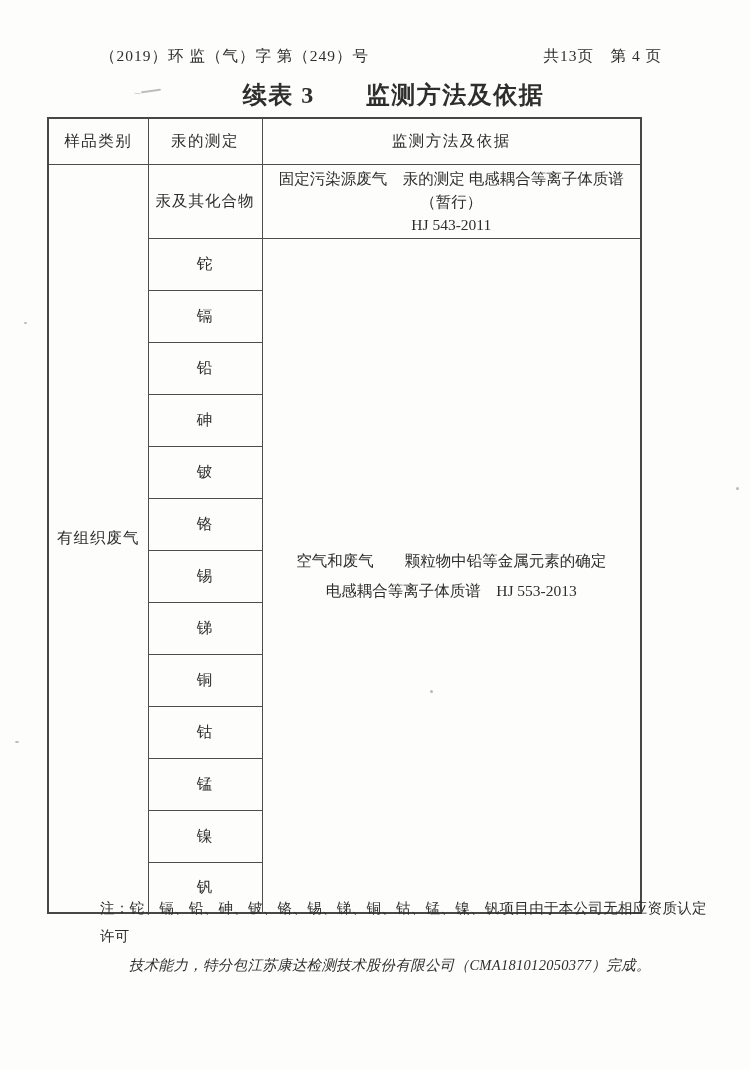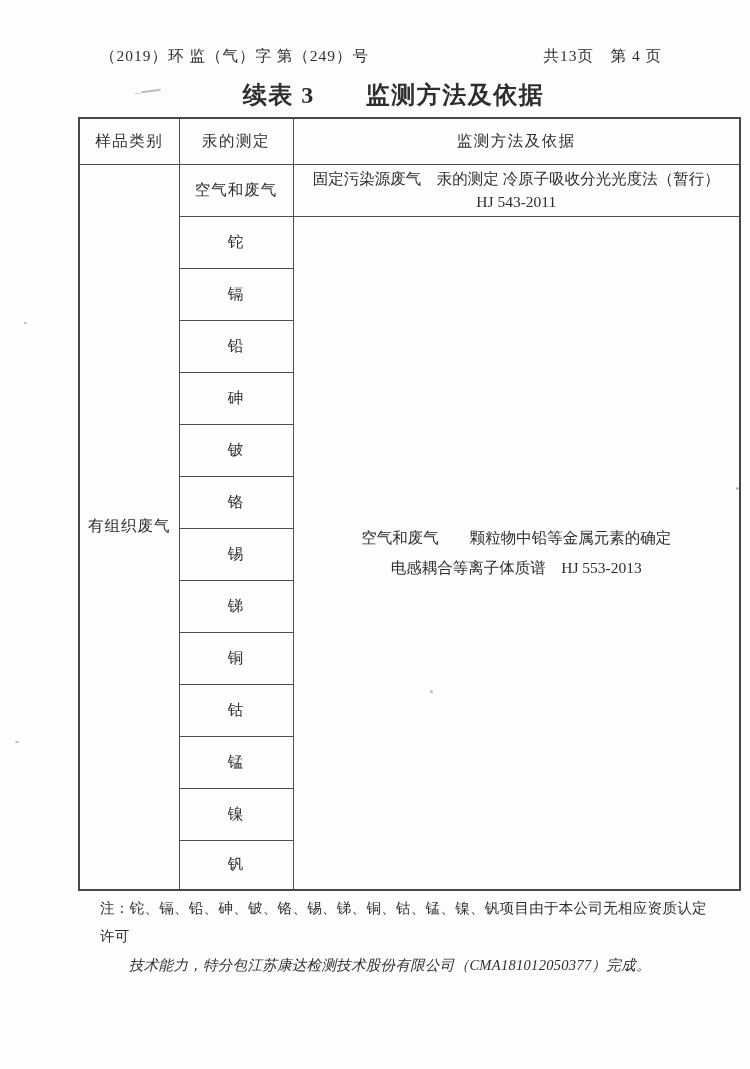--- a/index.html
+++ b/index.html
@@ -18,21 +18,21 @@
     font-size:15.5px; letter-spacing:1px; white-space:nowrap;
   }
 
   .doc-title {
     position:absolute; top:79px; left:62px; width:663px;
     text-align:center; font-size:24px; font-weight:bold;
     letter-spacing:1.5px;
   }
 
   table.monitor {
-    position:absolute; top:117px; left:78px; width:663px;
+    position:absolute; top:117px; left:47px; width:595px;
     border-collapse:collapse; table-layout:fixed;
     border:2px solid #474747;
   }
   table.monitor td {
     border:1px solid #4d4d4d;
     text-align:center; vertical-align:middle;
     font-size:15.5px; color:#2e2e2e;
     padding:2px 4px;
   }
   tr.header-row { height:46px; }
@@ -79,23 +79,23 @@
   </colgroup>
   <tbody>
     <tr class="header-row">
       <td>样品类别</td>
       <td>汞的测定</td>
       <td>监测方法及依据</td>
     </tr>
 
     <tr class="body-row">
       <td class="category-cell" rowspan="14">有组织废气</td>
-      <td class="item-cell">空气和废气</td>
+      <td class="item-cell">汞及其化合物</td>
       <td class="method-cell">
-        <div>固定污染源废气　汞的测定 冷原子吸收分光光度法（暂行）</div>
+        <div>固定污染源废气　汞的测定 电感耦合等离子体质谱（暂行）</div>
         <div>HJ 543-2011</div>
       </td>
     </tr>
 
     <tr class="body-row">
       <td class="item-cell">铊</td>
       <td class="method-cell-merged" rowspan="13">
         <div>空气和废气　　颗粒物中铅等金属元素的确定</div>
         <div>电感耦合等离子体质谱　HJ 553-2013</div>
       </td>

